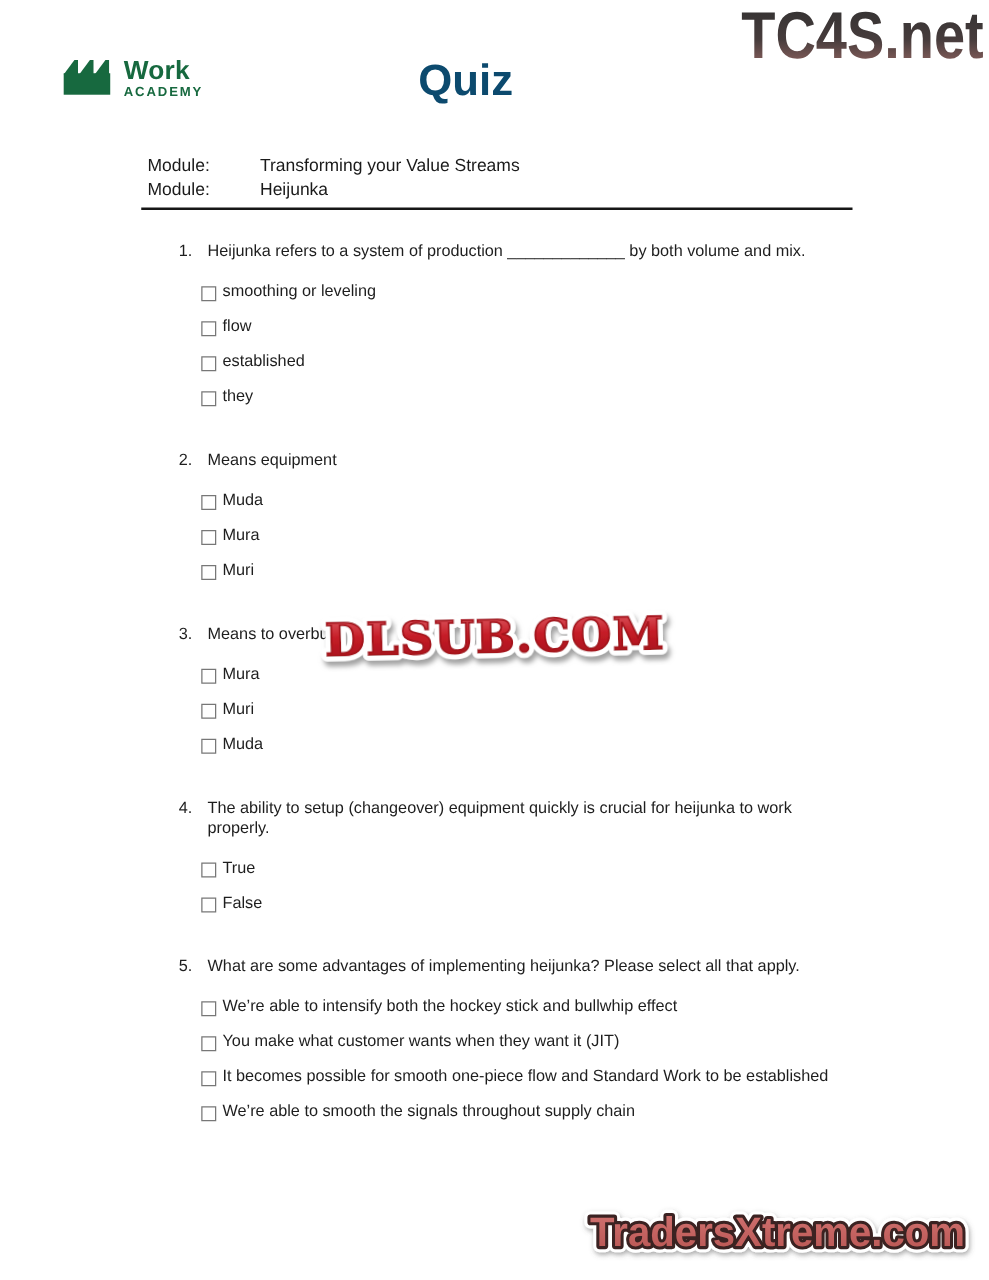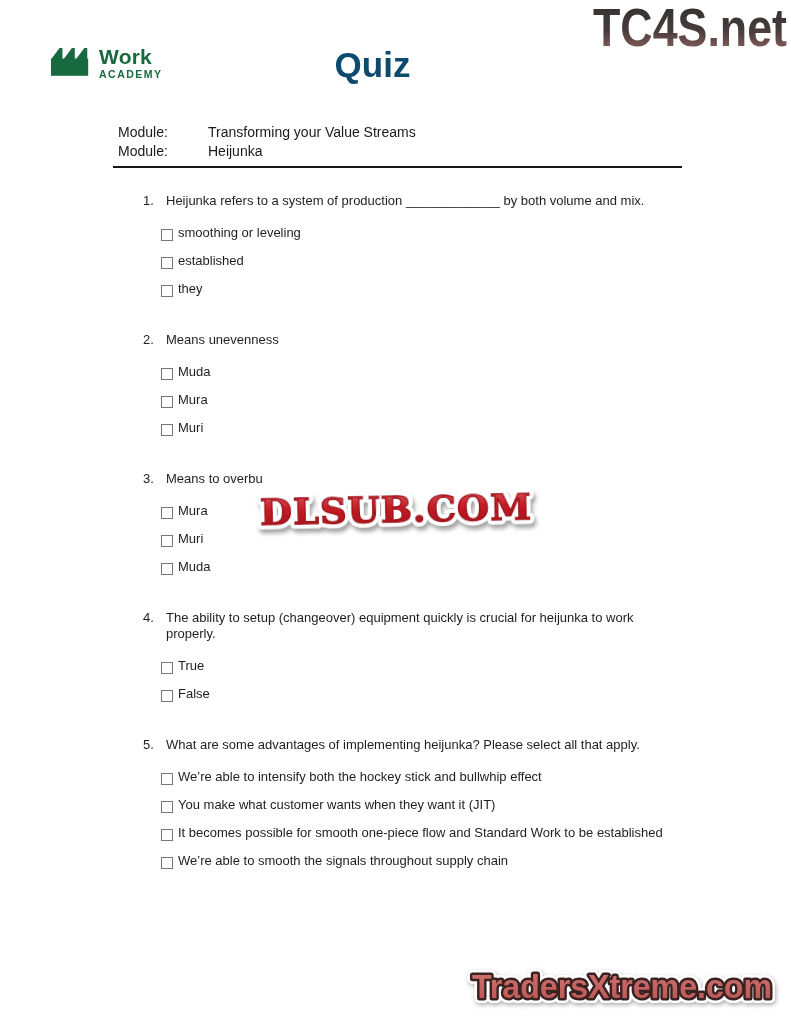--- a/index.html
+++ b/index.html
@@ -87,33 +87,37 @@
       <span class="q-num">1.</span>
       <span class="q-text">Heijunka refers to a system of production _____________ by both volume and mix.</span>
     </div>
     <div class="options">
       <div class="option">
         <span class="checkbox"></span>
         <span>smoothing or leveling</span>
       </div>
       <div class="option">
         <span class="checkbox"></span>
+        <span>flow</span>
+      </div>
+      <div class="option">
+        <span class="checkbox"></span>
         <span>established</span>
       </div>
       <div class="option">
         <span class="checkbox"></span>
         <span>they</span>
       </div>
     </div>
   </div>
 
   <div class="question">
     <div class="q-head">
       <span class="q-num">2.</span>
-      <span class="q-text">Means unevenness</span>
+      <span class="q-text">Means equipment</span>
     </div>
     <div class="options">
       <div class="option">
         <span class="checkbox"></span>
         <span>Muda</span>
       </div>
       <div class="option">
         <span class="checkbox"></span>
         <span>Mura</span>
       </div>

